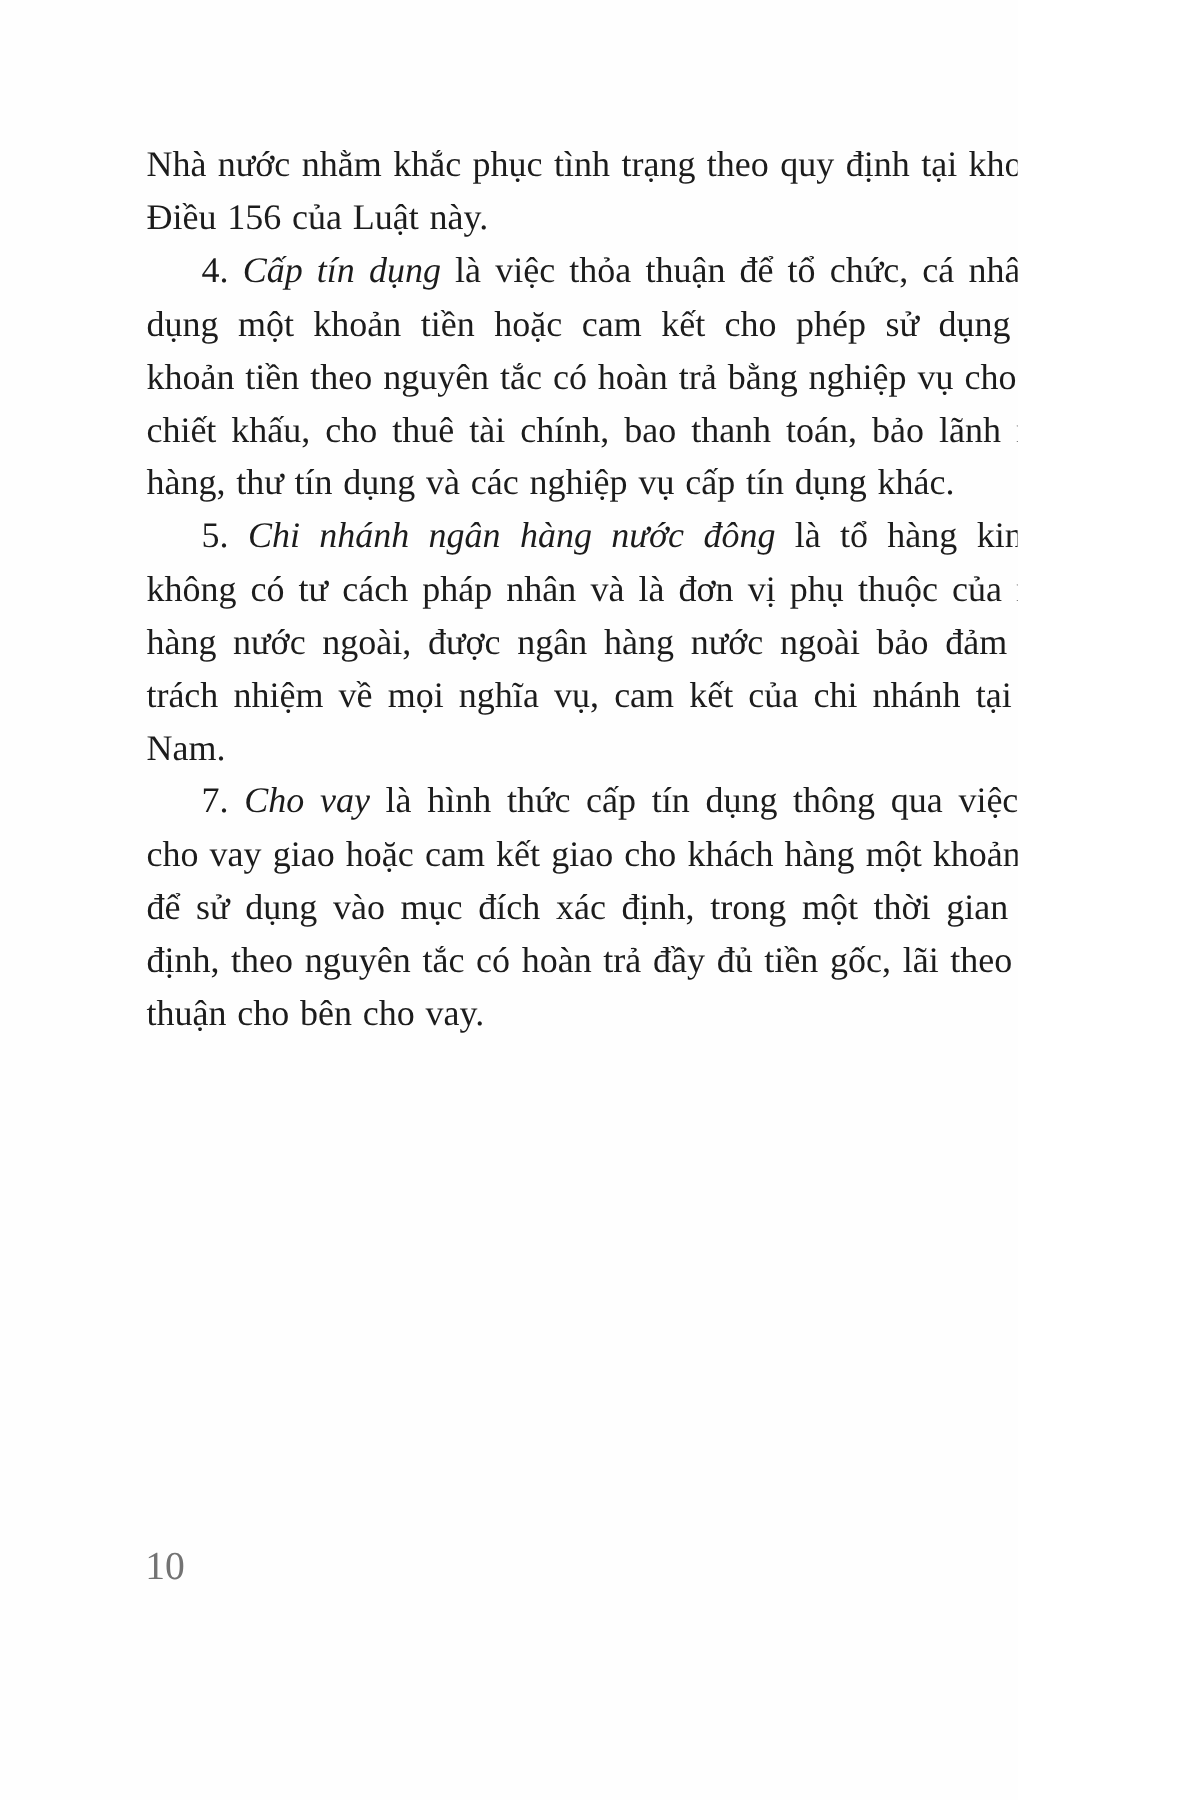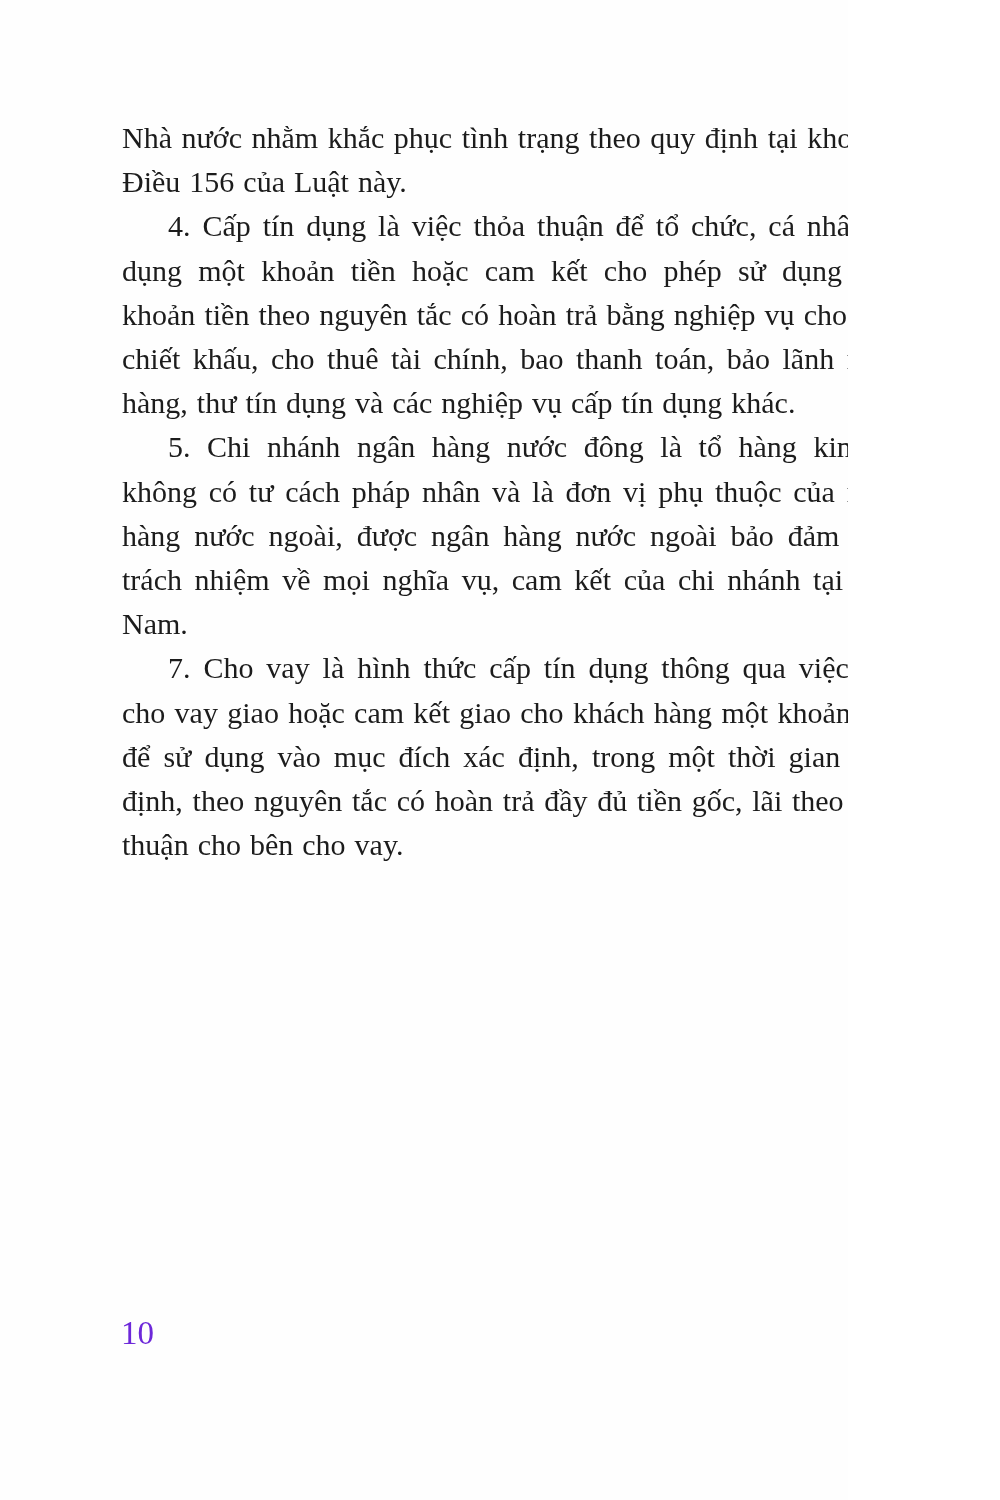--- a/index.html
+++ b/index.html
@@ -34,28 +34,28 @@
     word-spacing: 1.5px;
   }
   .text-block p {
     margin: 0;
     padding: 0;
   }
   .text-block p.indent {
     text-indent: 46px;
   }
   .italic {
+    font-style: italic;
   }
   .page-number {
     position: absolute;
     top: 1288px;
     left: 121px;
     font-size: 33px;
-    color: #6d28d9;
-    margin-top: 27px;
+    color: #737373;
   }
 </style>
 </head>
 <body>
 
 <div class="page">
 
   <svg class="logo" viewBox="-50 -50 100 100" xmlns="http://www.w3.org/2000/svg">
     <defs>
       <g id="fan">

